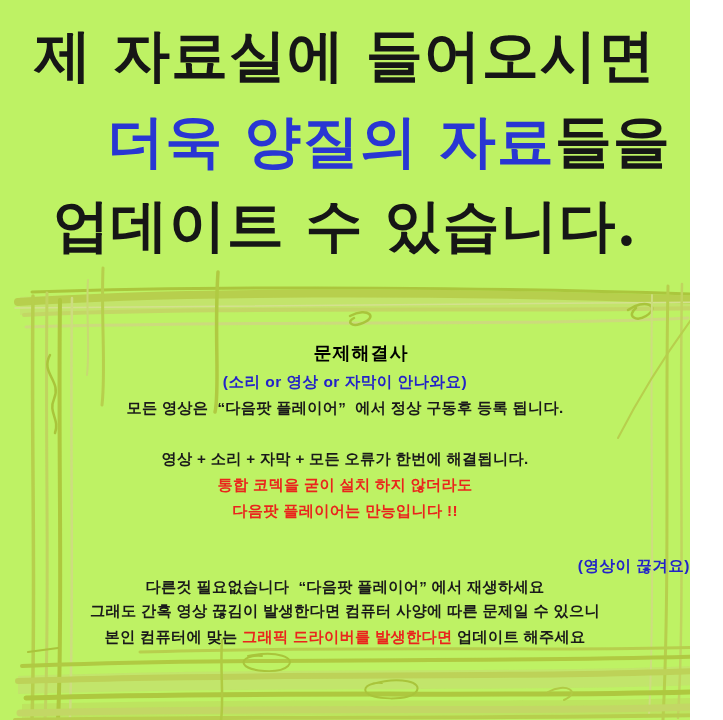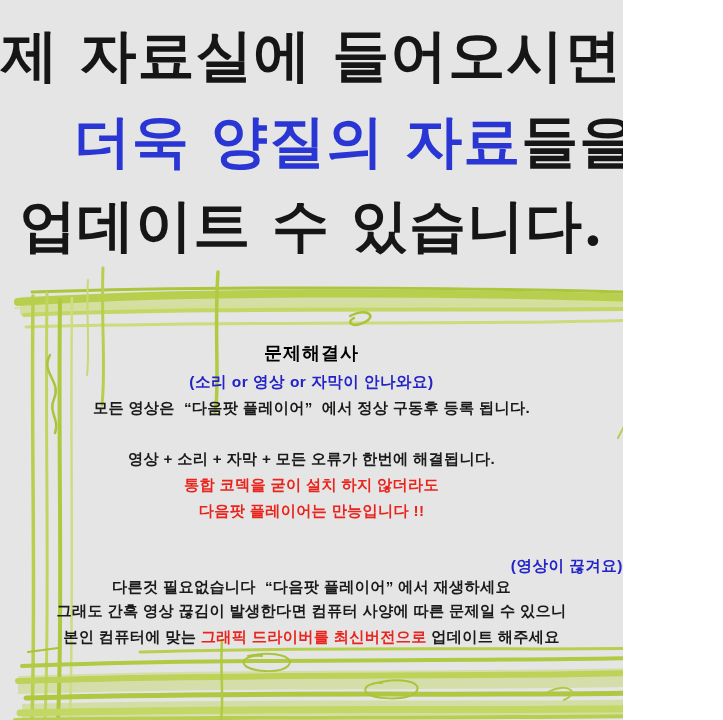--- a/index.html
+++ b/index.html
@@ -1,31 +1,31 @@
 <!DOCTYPE html>
 <html><head>
 <meta charset="utf-8">
 <style>
   html,body{margin:0;padding:0;background:#fff;}
   .canvas{
-    position:relative;width:623px;height:720px;background:#e5e5e5;
+    position:relative;width:690px;height:720px;background:#bef264;
     overflow:hidden;font-family:"Liberation Sans",sans-serif;
   }
   .abs{position:absolute;left:0;width:100%;text-align:center;}
   
   .hand{
     font-family:"DejaVu Serif",serif;
     font-weight:700;color:#161616;letter-spacing:1px;
     font-size:57px;line-height:1.0;
   }
   .hand .blue{color:#2936d3;}
   
   svg.frame{position:absolute;left:0;top:0;pointer-events:none;}
   
-  .ntitle{font-size:18px;font-weight:800;color:#000;letter-spacing:1px;}
+  .ntitle{font-size:18px;font-weight:800;color:#000;letter-spacing:1px;padding-left:16px;}
   .nhead{font-size:15.5px;font-weight:800;color:#2323c8;letter-spacing:.5px;}
   .nline{font-size:15.2px;font-weight:700;color:#1a1a1a;letter-spacing:.3px;white-space:pre;}
   .nred{color:#ea241c;}
   .nline .red{color:#ea241c;}
 </style>
 </head>
 <body>
 
 <div class="canvas">
 
@@ -83,15 +83,15 @@
 
   <div class="abs nline" style="top:398px;">모든 영상은  “다음팟 플레이어”  에서 정상 구동후 등록 됩니다.</div>
   <div class="abs nhead" style="top:372px;">(소리 or 영상 or 자막이 안나와요)</div>
   <div class="abs nline nred" style="top:475px;">통합 코덱을 굳이 설치 하지 않더라도</div>
   <div class="abs nline" style="top:449px;">영상 + 소리 + 자막 + 모든 오류가 한번에 해결됩니다.</div>
   <div class="abs nline nred" style="top:501px;">다음팟 플레이어는 만능입니다 !!</div>
 
   <div class="abs nhead" style="top:556px;text-align:right;">(영상이 끊겨요)</div>
   <div class="abs nline" style="top:577px;text-align:center;">다른것 필요없습니다  “다음팟 플레이어” 에서 재생하세요</div>
   <div class="abs nline" style="top:601px;">그래도 간혹 영상 끊김이 발생한다면 컴퓨터 사양에 따른 문제일 수 있으니</div>
-  <div class="abs nline" style="top:627px;"><span>본인 컴퓨터에 맞는 </span><span class="red">그래픽 드라이버를 최신버전으로</span><span> 업데이트 해주세요</span></div>
+  <div class="abs nline" style="top:627px;"><span>본인 컴퓨터에 맞는 </span><span class="red">그래픽 드라이버를 발생한다면</span><span> 업데이트 해주세요</span></div>
 
 </div>
 
 </body></html>

